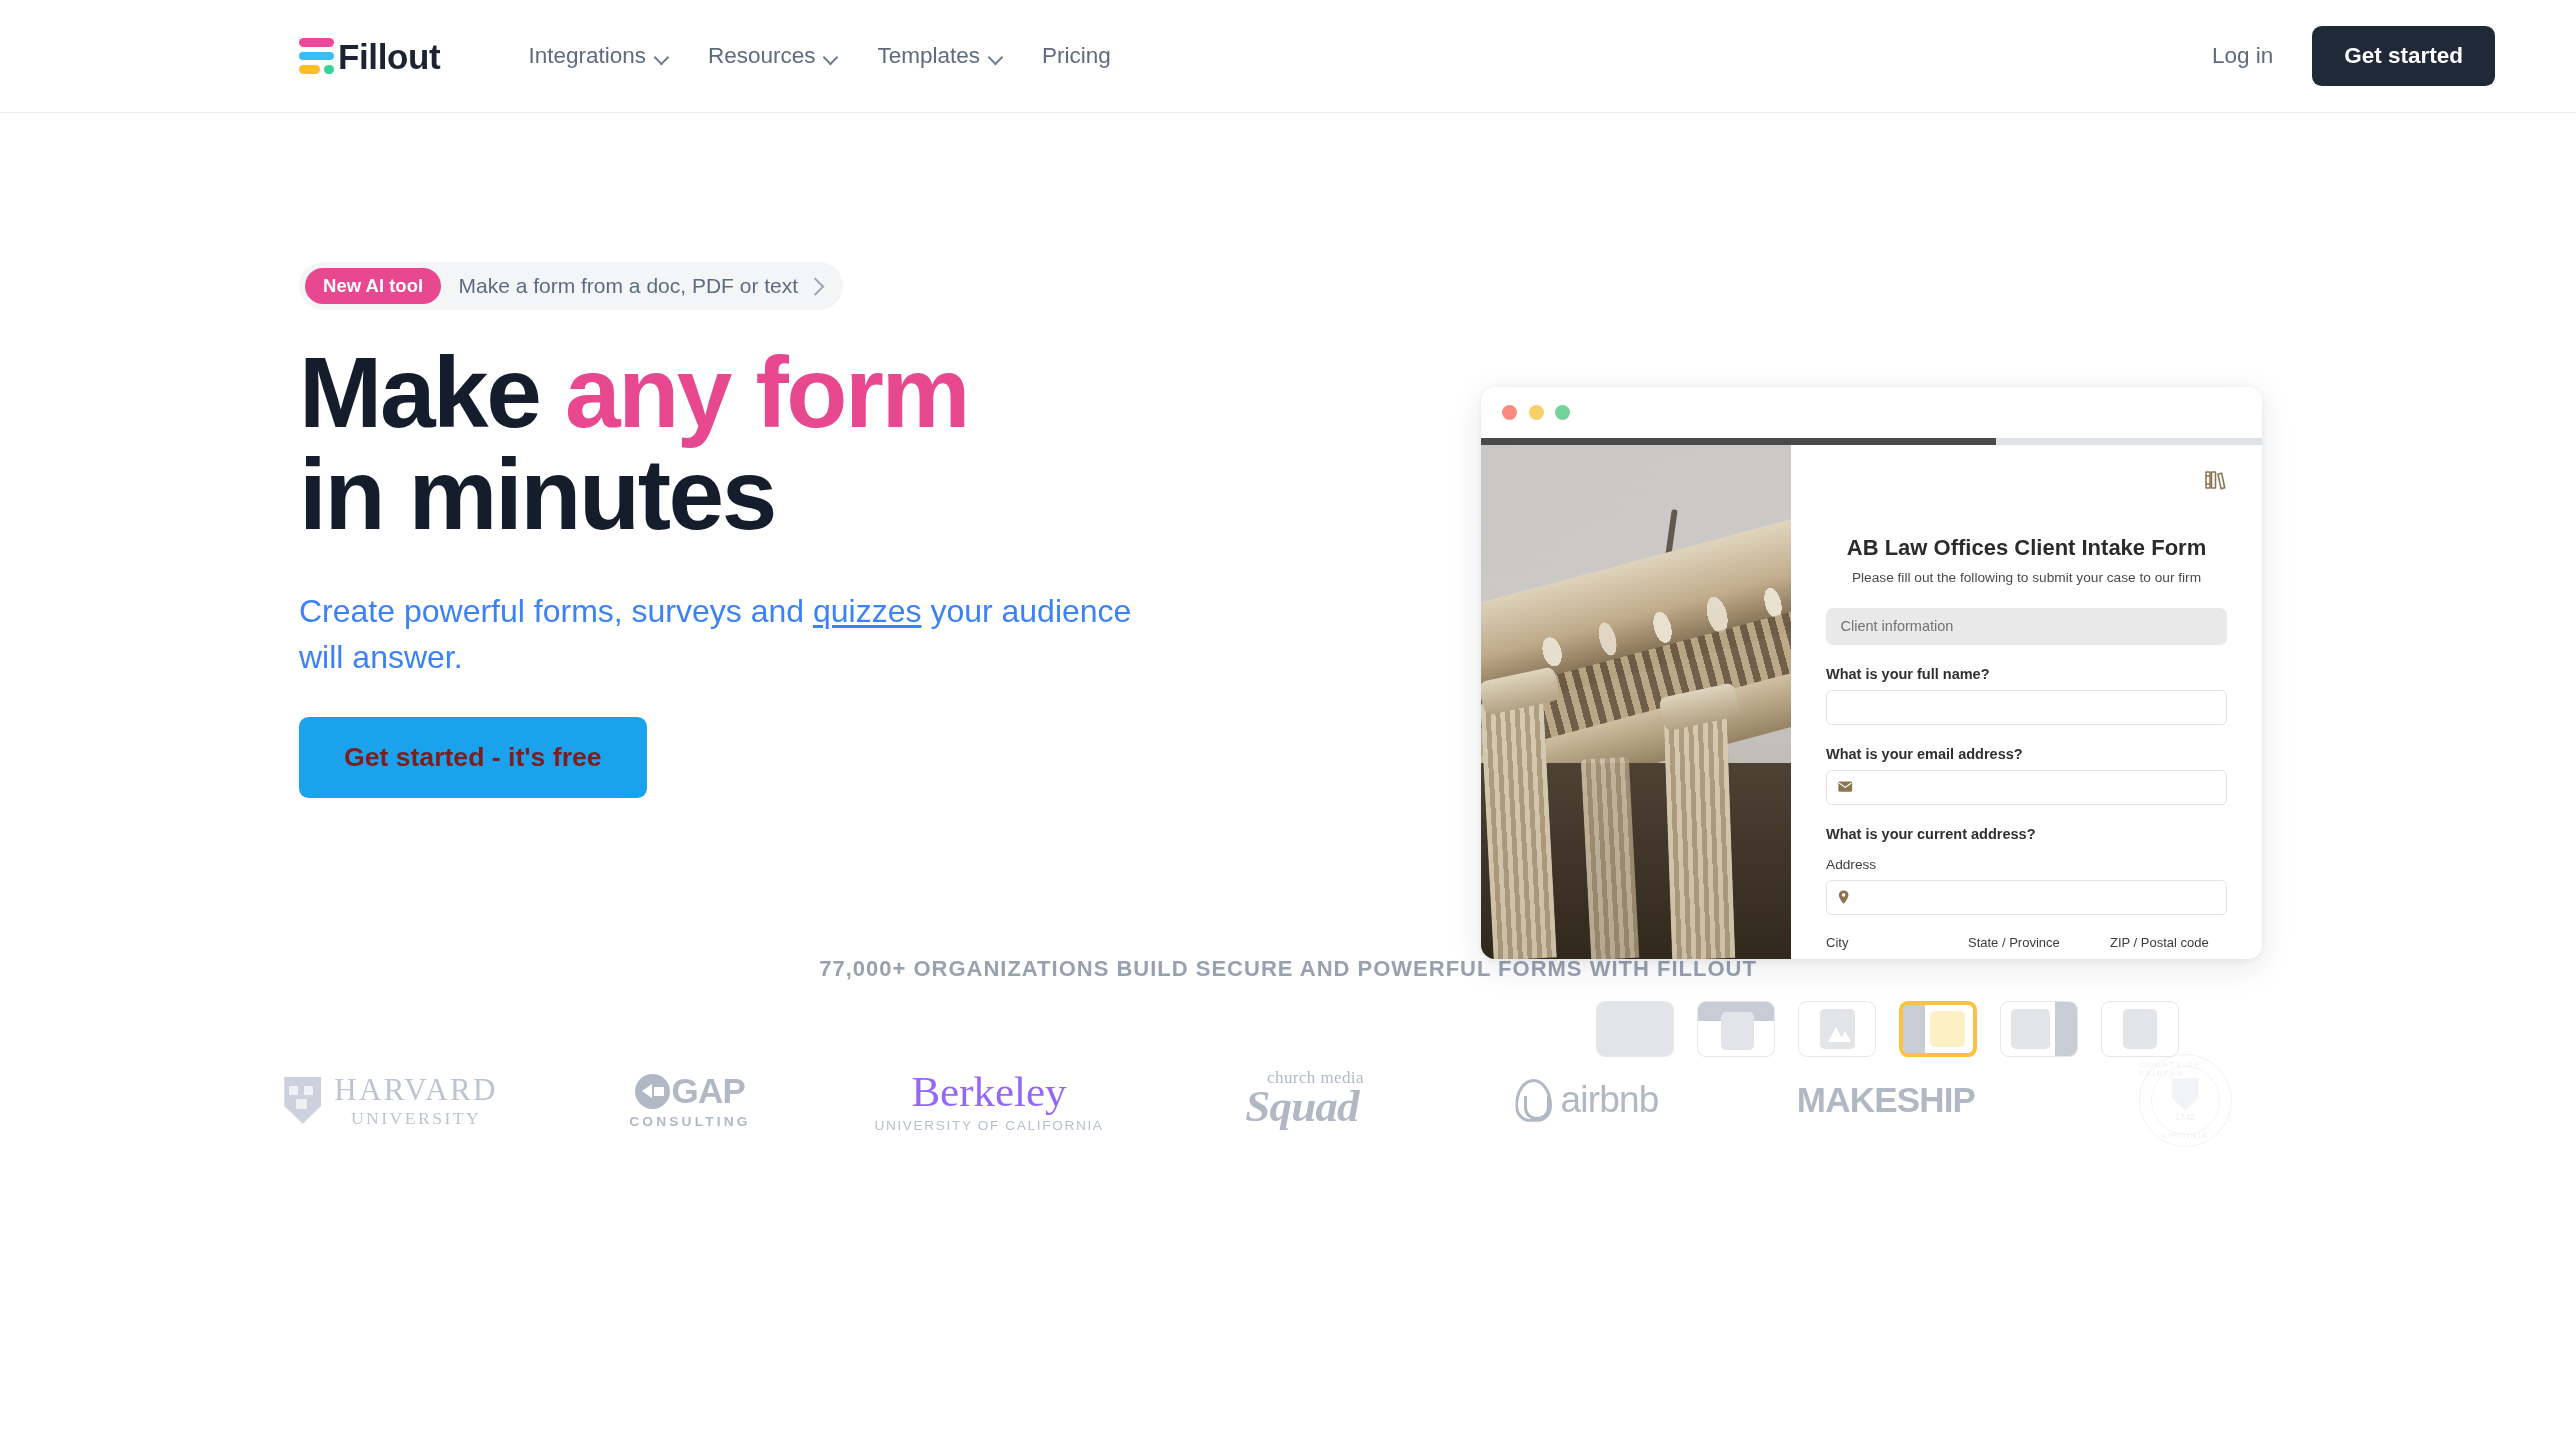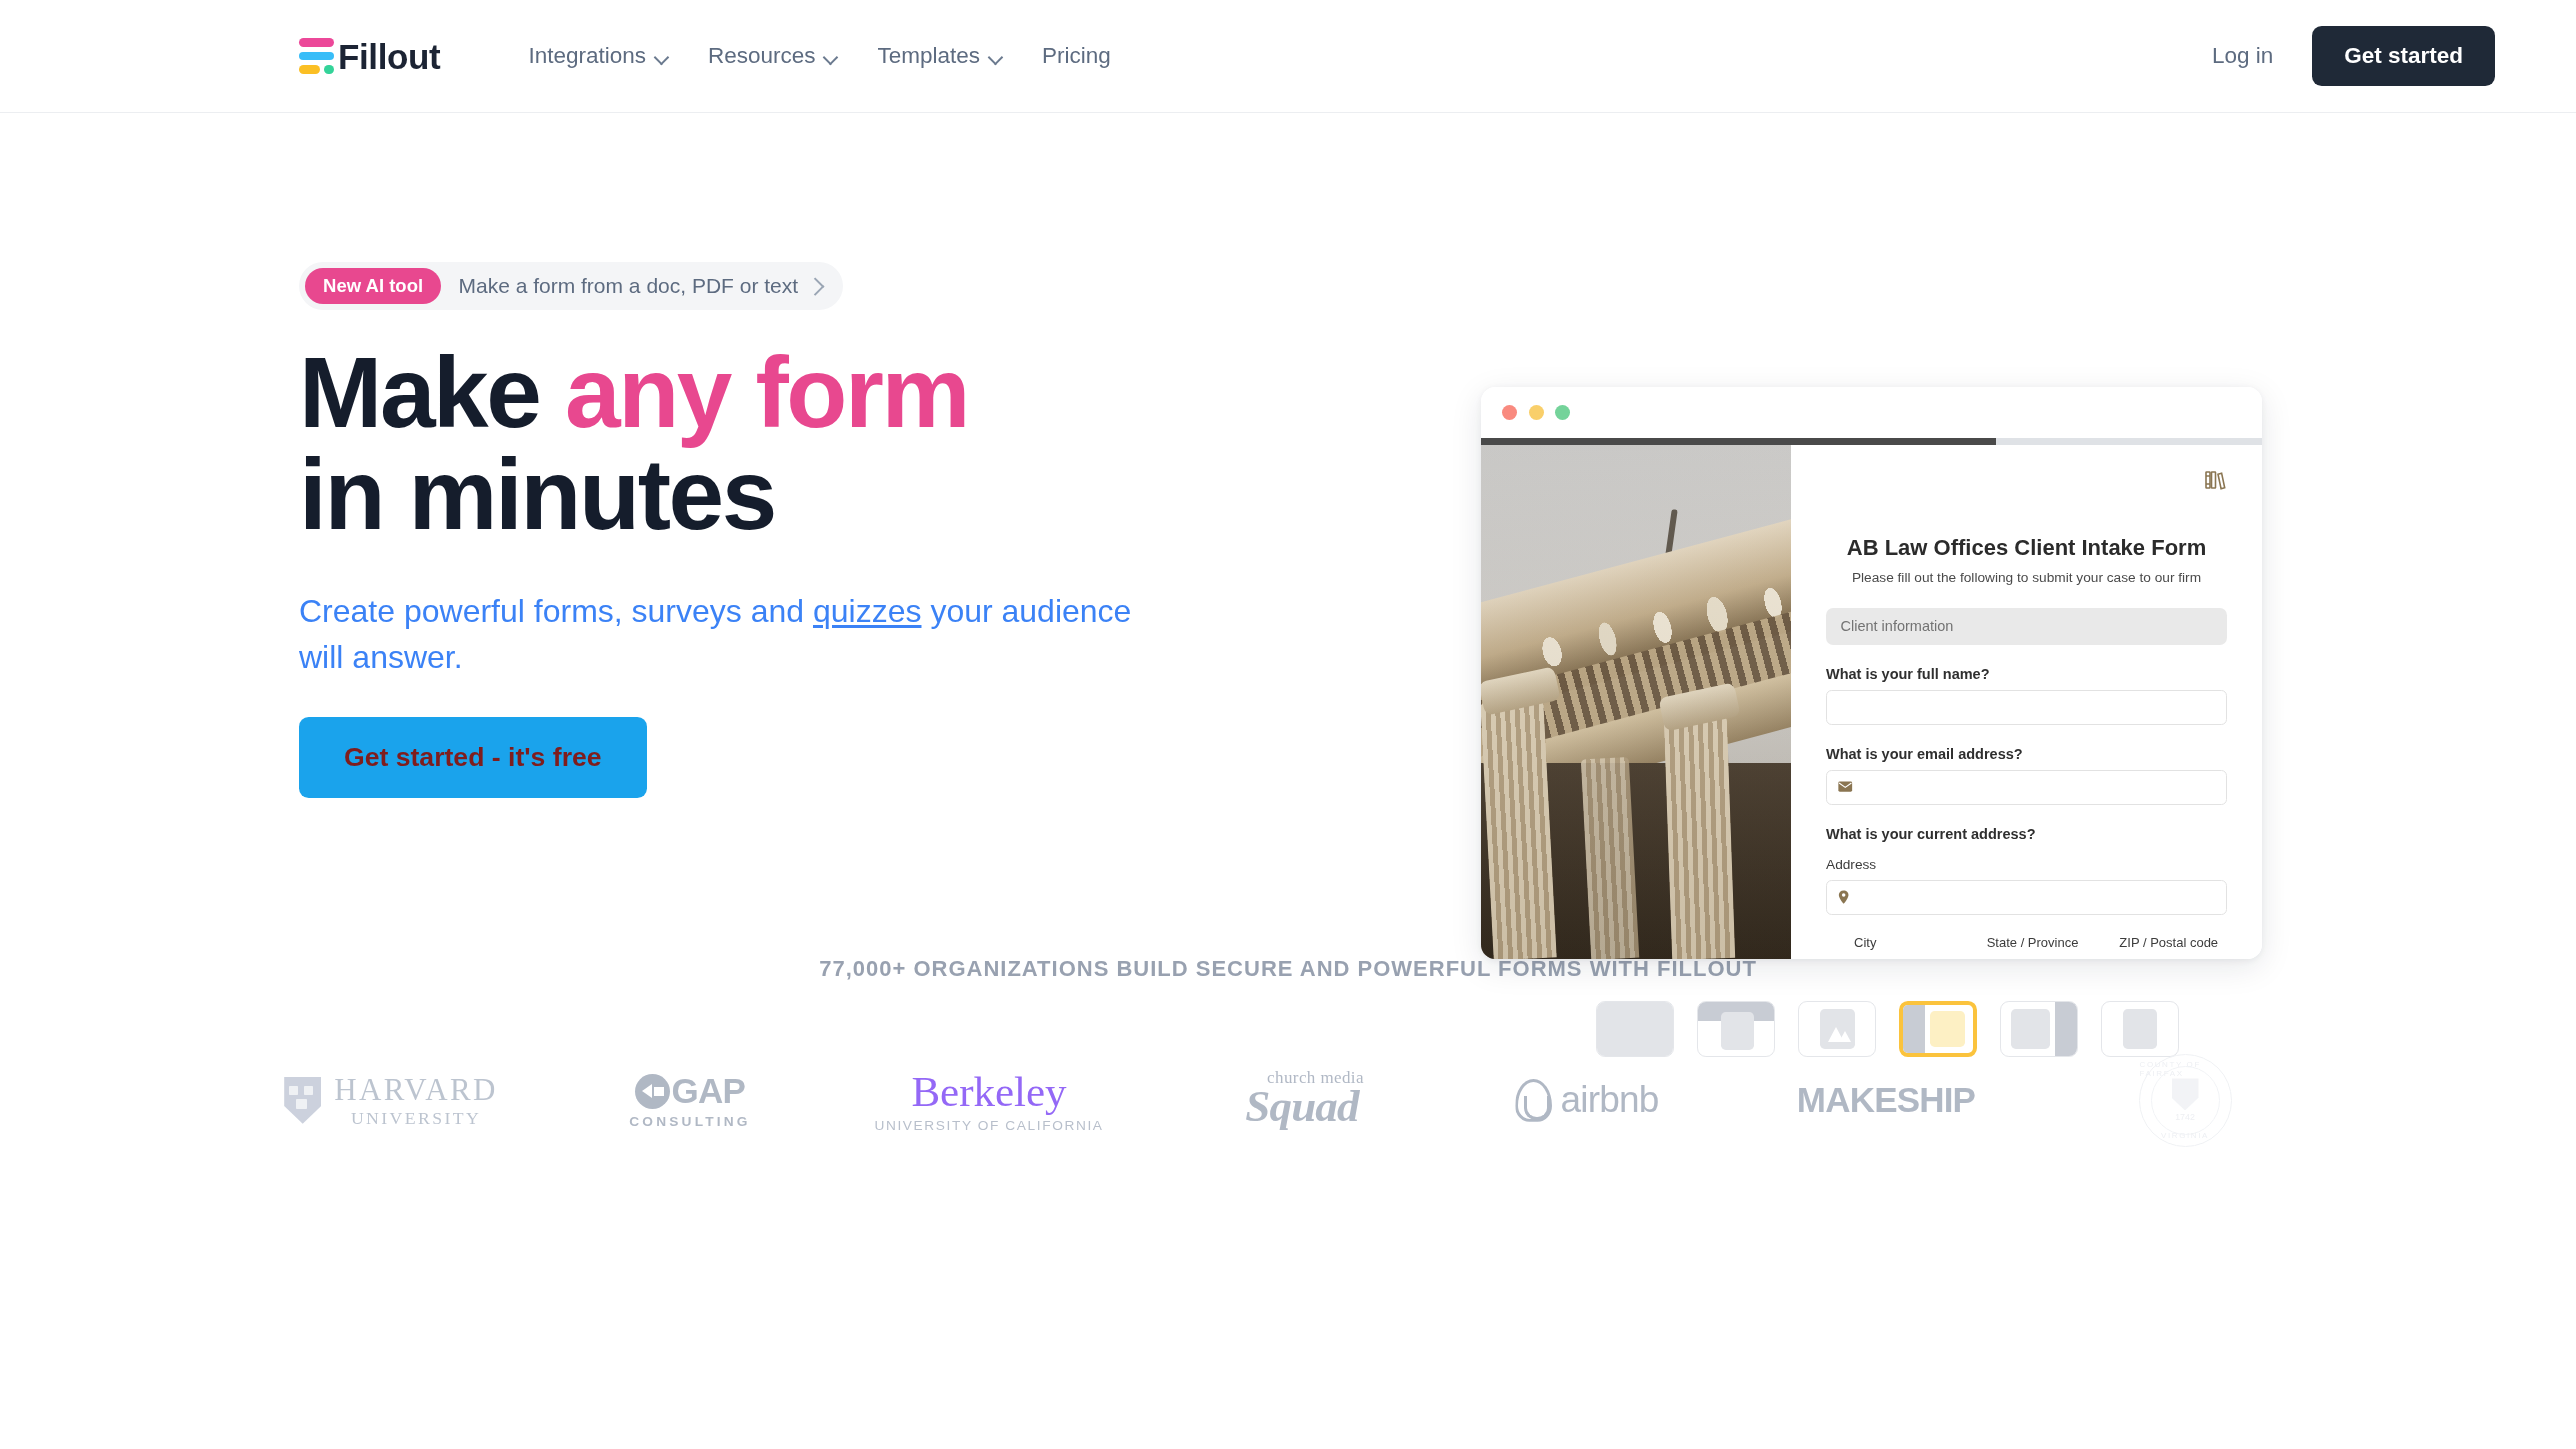--- a/index.html
+++ b/index.html
@@ -280,21 +280,21 @@
   .fld-sublabel {
     font-size: 13.7px; color: #3c3c3c; margin-top: 15.3px;
   }
   .input-box {
     margin-top: 8px;
     height: 35px; border: 0.8px solid #e2e2e2;
     border-radius: 5.6px; background: #fff;
     display: flex; align-items: center; padding-left: 11.3px;
   }
   .input-row {
-    display: flex; gap: 25px; margin-top: 4.8px; margin-left: 28px;
+    display: flex; gap: 25px; margin-top: 4.8px;
   }
   .input-col { flex: 1; }
   .input-col .fld-sublabel { margin-top: 15.3px; font-size: 13px; }
 
   
   .thumbs {
     margin-top: 42px;
     display: flex; gap: 23px;
     justify-content: center;
   }

